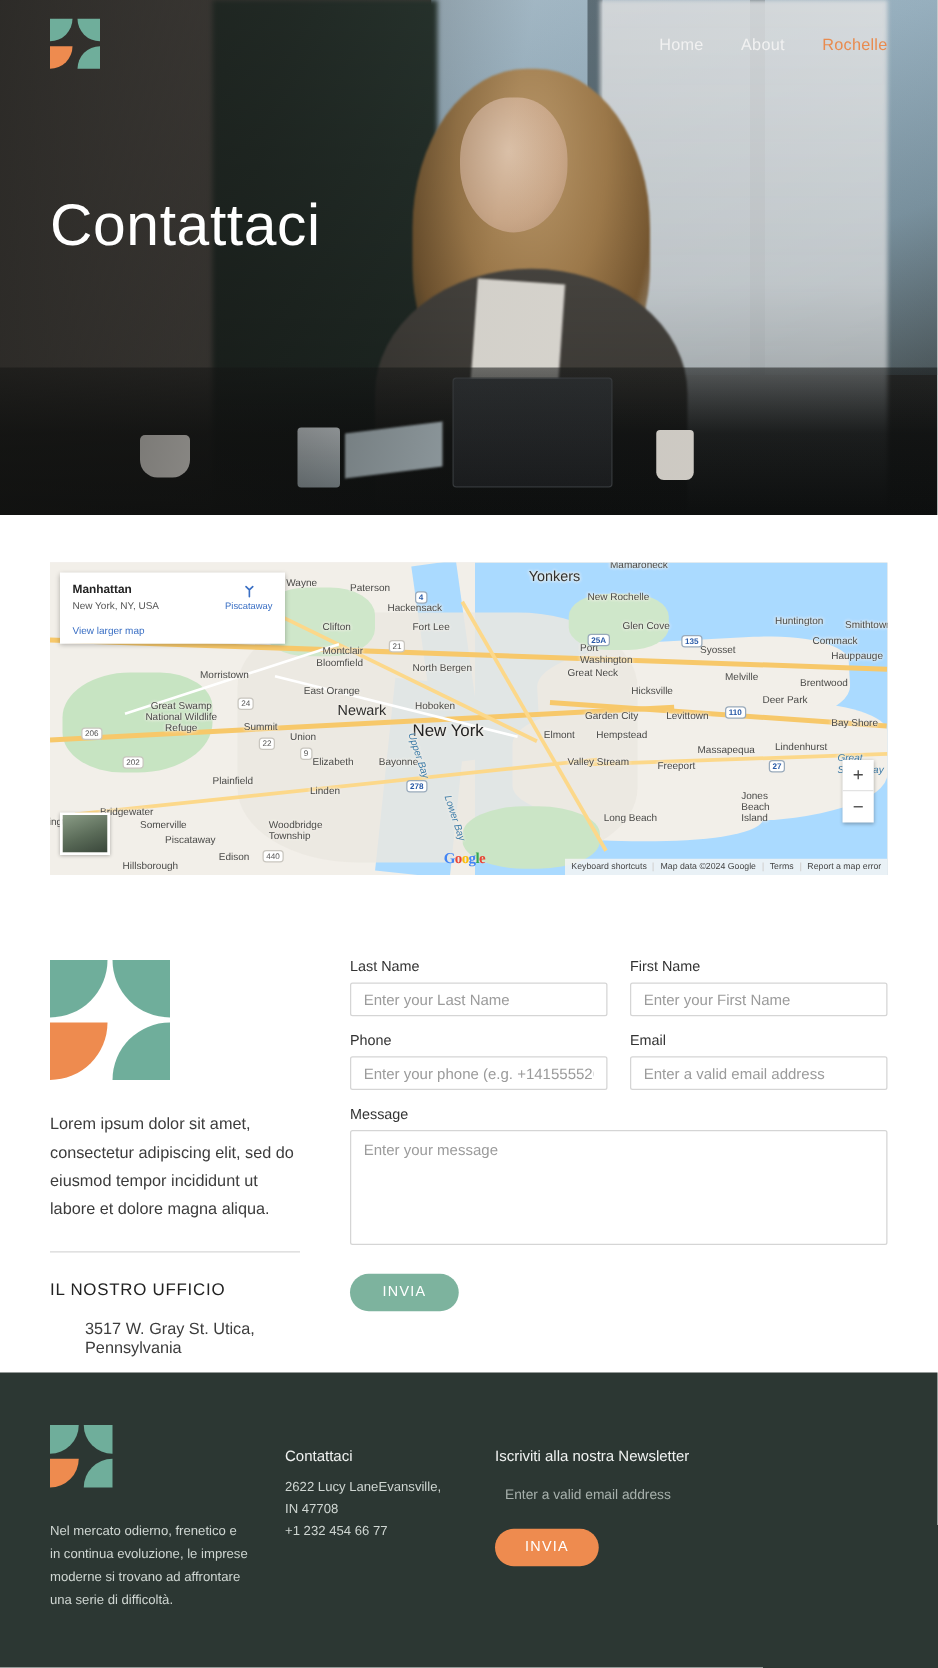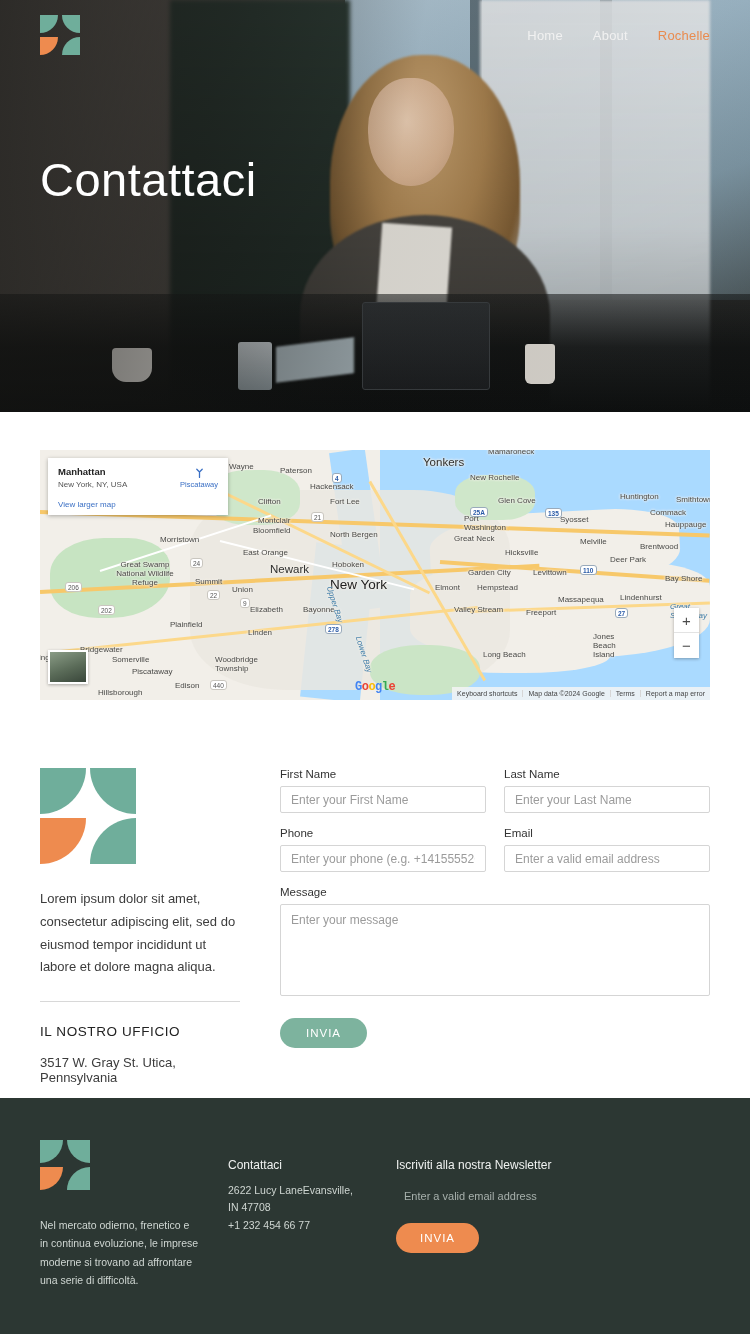--- a/index.html
+++ b/index.html
@@ -222,21 +222,21 @@
 
   .map-thumb {
     position: absolute; left: 8px; bottom: 16px; width: 40px; height: 34px;
     background: linear-gradient(160deg, #8a9c86 0%, #5a6b58 55%, #39463a 100%);
     border: 2px solid #fff; box-shadow: 0 1px 3px rgba(0,0,0,.3);
   }
 
   .map-google {
     position: absolute; left: 315px; bottom: 6px;
     font-size: 12px; font-weight: bold; letter-spacing: -0.5px;
-    font-family: Liberation Mono, monospace;
+    font-family: Liberation Serif, serif;
     text-align: right;
   }
   .map-google span:nth-child(1){color:#4285F4}
   .map-google span:nth-child(2){color:#EA4335}
   .map-google span:nth-child(3){color:#FBBC05}
   .map-google span:nth-child(4){color:#4285F4}
   .map-google span:nth-child(5){color:#34A853}
   .map-google span:nth-child(6){color:#EA4335}
 
   .map-attrib {
@@ -249,21 +249,21 @@
     border-left: 1px solid #d6d6d6;
   }
   .map-attrib span:first-child { border-left: none; }
 
   
   .contact { width: 750px; padding: 60px 40px 0; display: flex; gap: 40px; }
   .contact-left { width: 200px; padding-top: 8px; }
   .cl-text { margin-top: 24px; font-size: 13px; line-height: 1.75; color: #3c3c3c; }
   .cl-rule { margin: 22px 0; height: 1px; background: #d8d8d8; }
   .cl-office { font-size: 13.5px; letter-spacing: .6px; color: #222; font-weight: 500; }
-  .cl-addr { margin-top: 16px; font-size: 13px; color: #3c3c3c; }
+  .cl-addr { margin-top: 16px; font-size: 13px; color: #3c3c3c; margin-left: 28px; }
 
   .form { flex: 1; padding-top: 8px; }
   .row { display: flex; gap: 18px; }
   .field { flex: 1; margin-bottom: 14px; }
   .field label {
     display: block; font-size: 11.5px; color: #333; margin-bottom: 6px;
   }
   .field input, .field textarea {
     width: 100%; border: 1px solid #d5d5d5; background: #fff;
     padding: 8px 10px; font-size: 12px; color: #333;
@@ -486,26 +486,26 @@
     </div>
     <p class="cl-text">Lorem ipsum dolor sit amet, consectetur adipiscing elit, sed do eiusmod tempor incididunt ut labore et dolore magna aliqua.</p>
     <div class="cl-rule"></div>
     <div class="cl-office">IL NOSTRO UFFICIO</div>
     <div class="cl-addr">3517 W. Gray St. Utica, Pennsylvania</div>
   </div>
 
   <form class="form">
     <div class="row">
       <div class="field">
+        <label>Last Name</label>
+        <input type="text" placeholder="Enter your Last Name" style="">
+      </div>
+      <div class="field">
         <label>First Name</label>
         <input type="text" placeholder="Enter your First Name" style="">
-      </div>
-      <div class="field">
-        <label>Last Name</label>
-        <input type="text" placeholder="Enter your Last Name" style="">
       </div>
     </div>
     <div class="row">
       <div class="field">
         <label>Phone</label>
         <input type="text" placeholder="Enter your phone (e.g. +14155552675)" style="">
       </div>
       <div class="field">
         <label>Email</label>
         <input type="text" placeholder="Enter a valid email address" style="">

